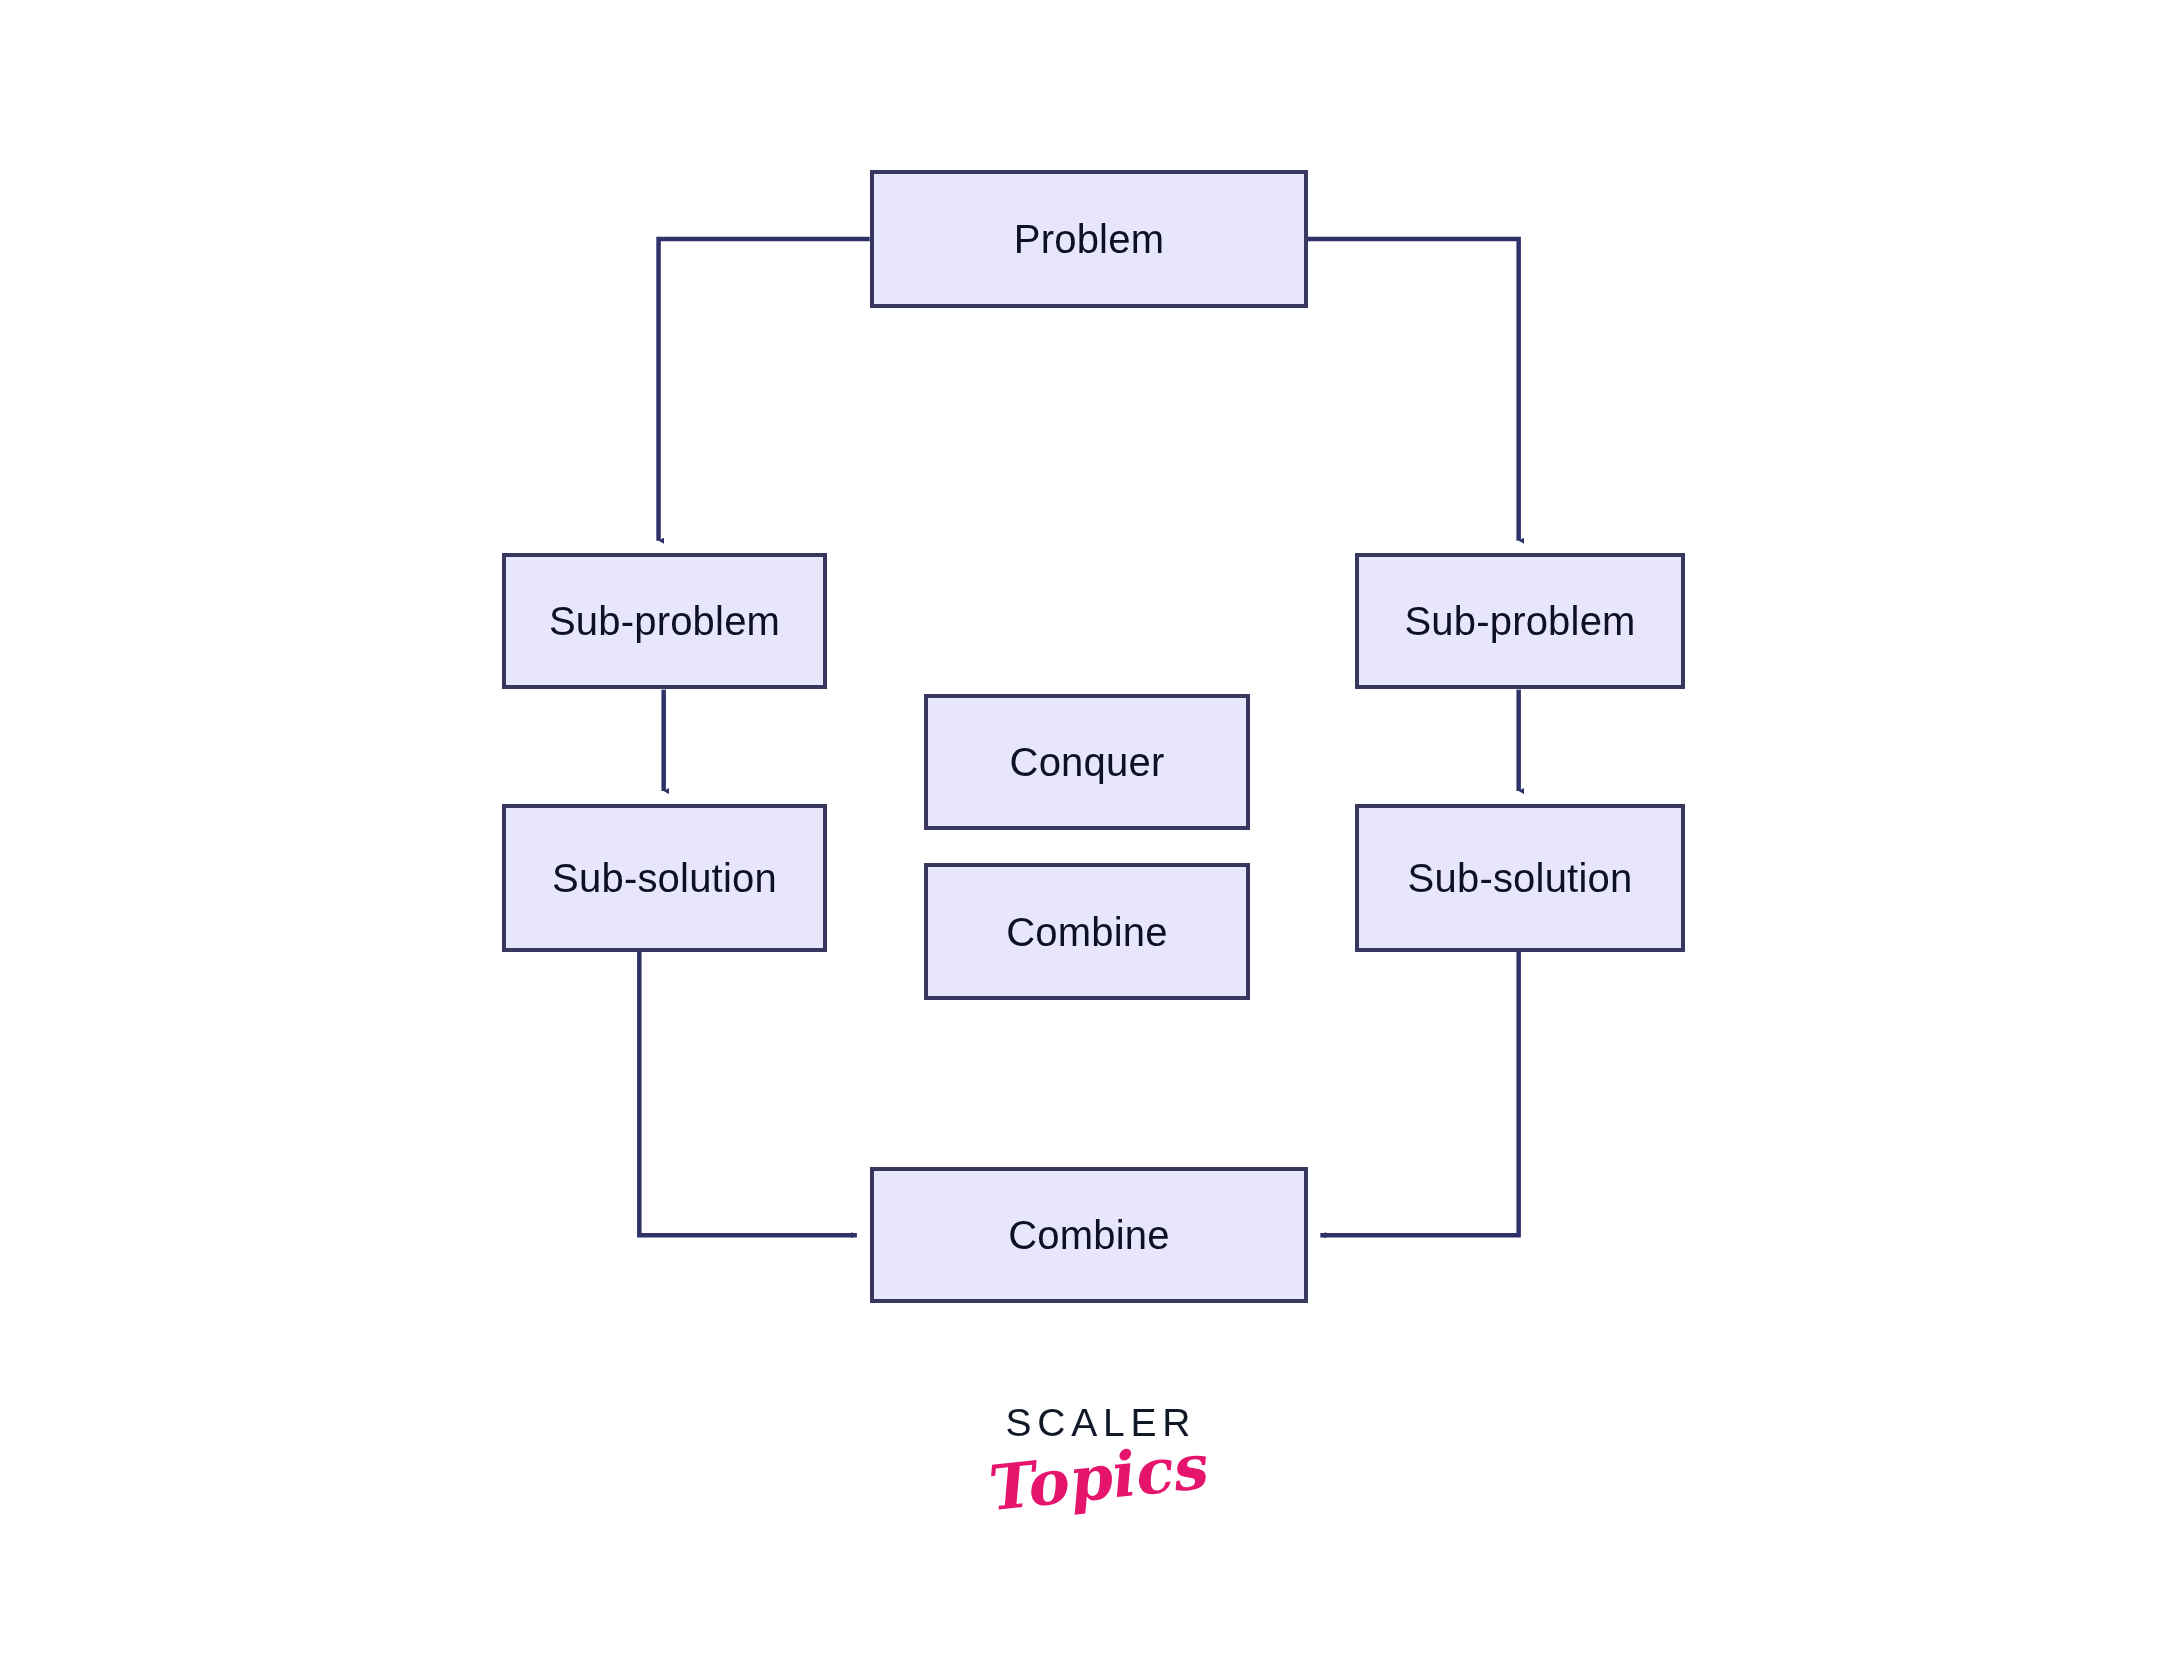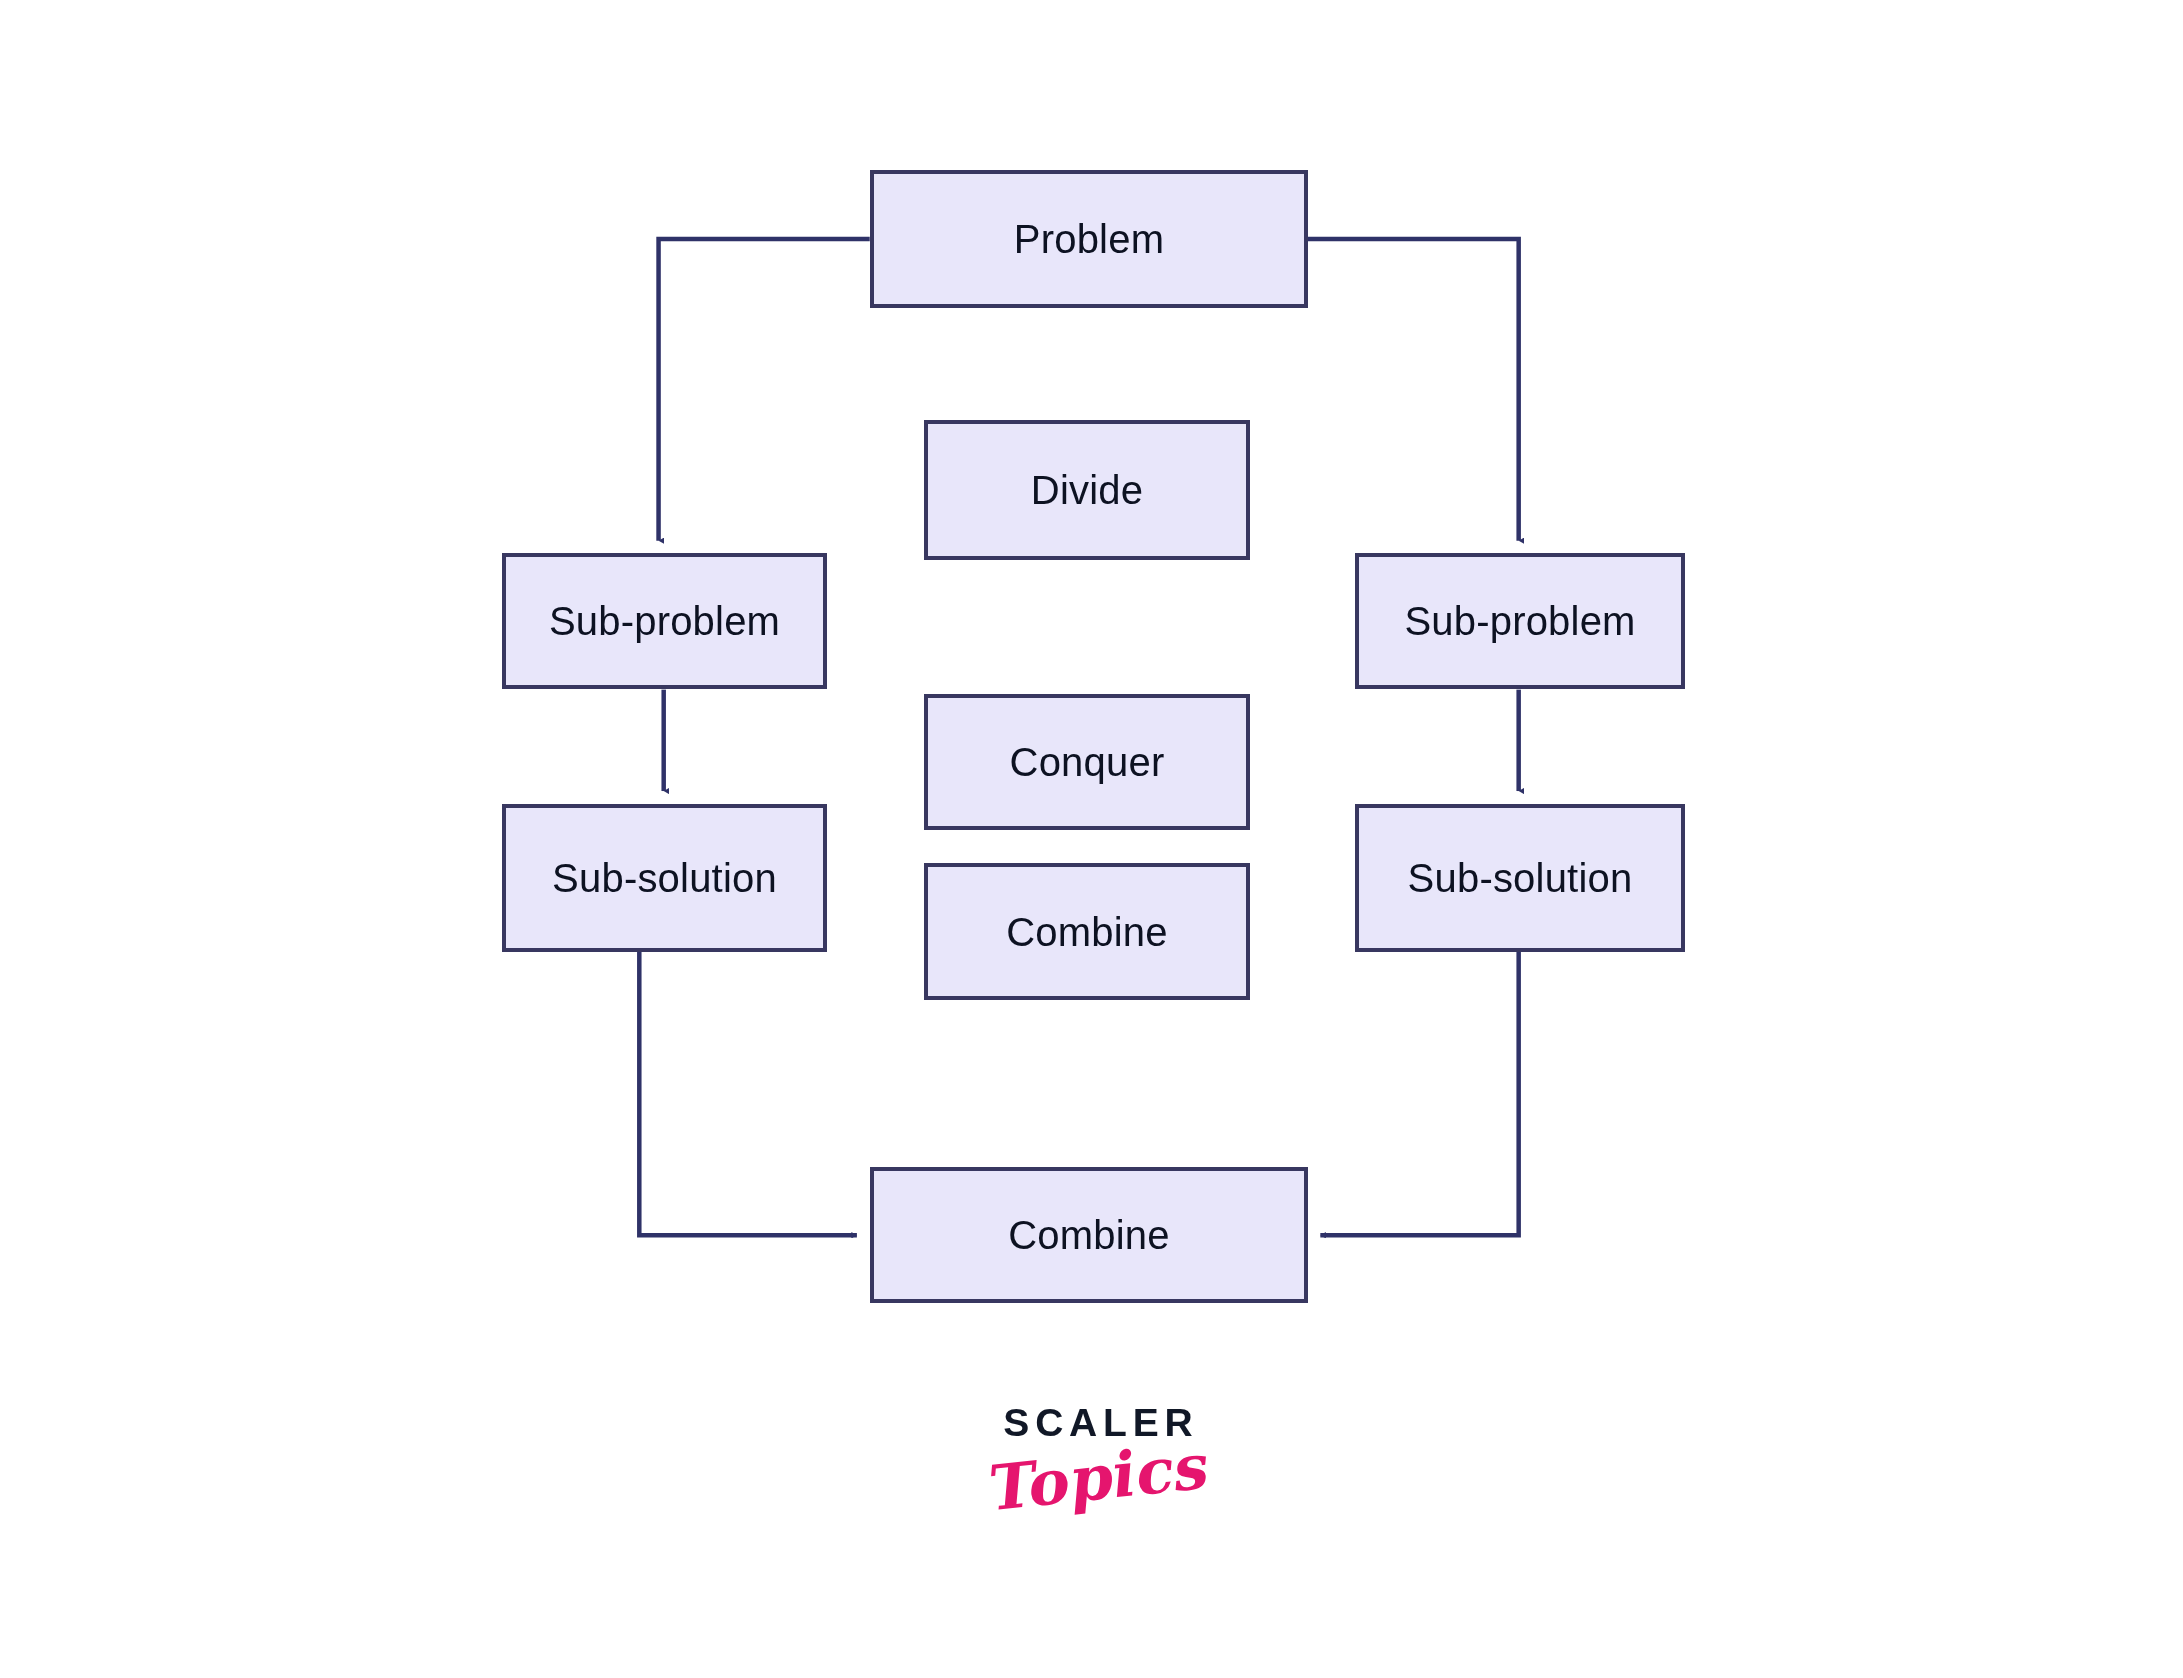--- a/index.html
+++ b/index.html
@@ -63,21 +63,21 @@
     left: 989px;
     top: 1403px;
     width: 218px;
     height: 160px;
     text-align: center;
   }
   #logo-scaler {
     display: block;
     color: #111827;
     font-size: 39px;
-    font-weight: 700;
+    font-weight: 400;
     letter-spacing: 5.8px;
     line-height: 1;
     text-indent: 5.8px;
   }
   #logo-topics {
     display: block;
     margin-top: 5.1px;
     color: #e5156e;
     font-family: "DejaVu Serif", serif;
     font-size: 62px;
@@ -132,23 +132,20 @@
   </div>
 
   <div class="node" id="node-sub-problem-right">
     <span>Sub-problem</span>
   </div>
 
   <div class="node" id="node-sub-solution-right">
     <span>Sub-solution</span>
   </div>
 
-  <div class="node" id="node-divide">
-    <span>Divide</span>
-  </div>
 
   <div class="node" id="node-conquer">
     <span>Conquer</span>
   </div>
 
   <div class="node" id="node-combine">
     <span>Combine</span>
   </div>
 
   <div class="node" id="node-solution">

